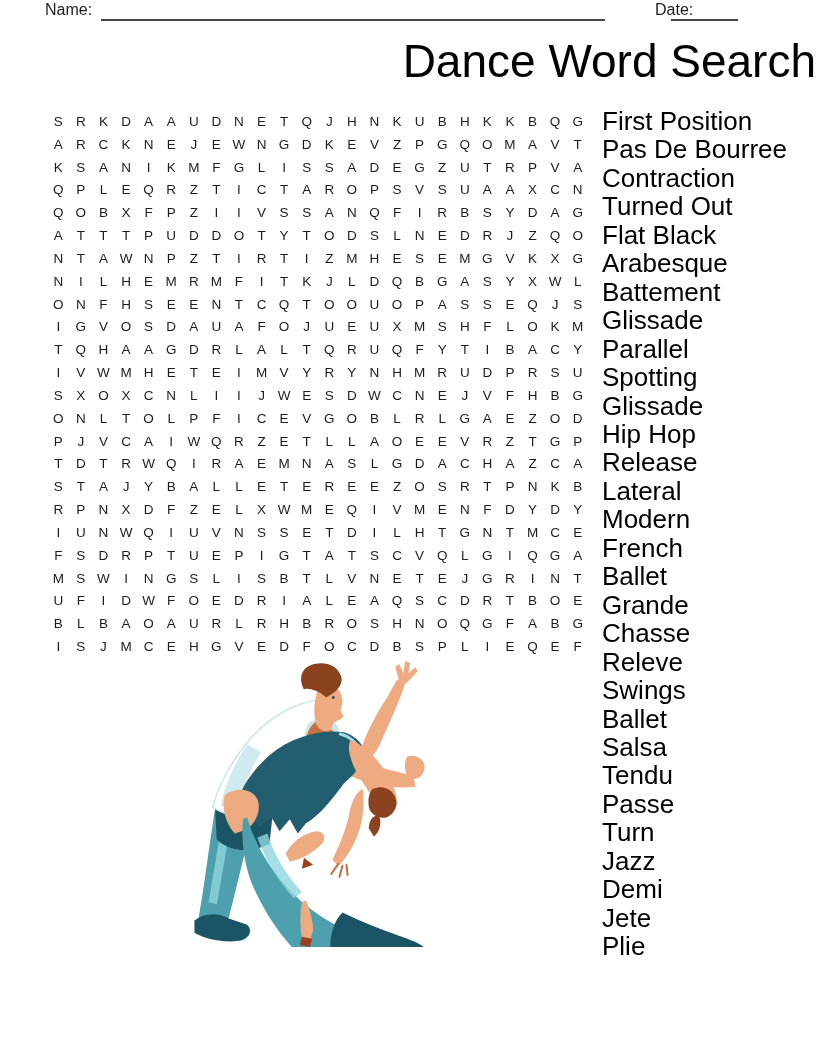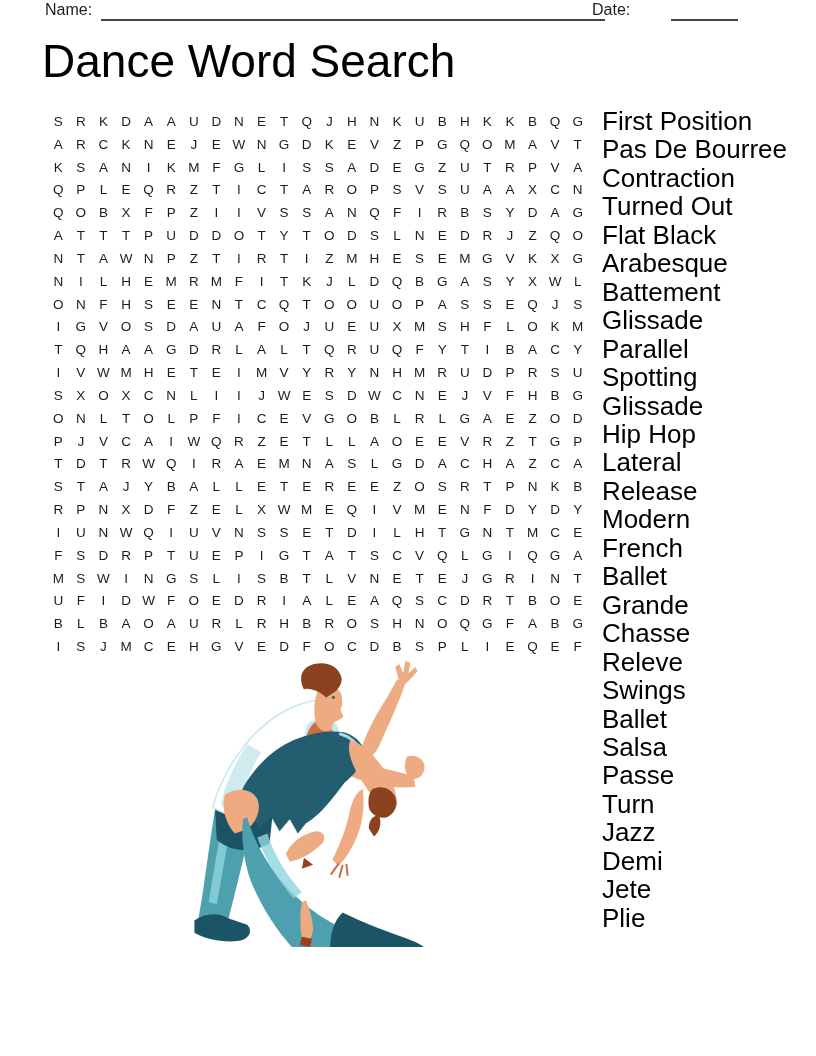--- a/index.html
+++ b/index.html
@@ -2,26 +2,26 @@
 <html style="--c-teal: #4fa0ae; --c-teal_hi: #8fd6de; --c-teal_dark: #1b5565; --c-dress: #235e70; --c-trim: #aadce4; --c-skin: #eeab82; --c-skin_shadow: #c96f42; --c-hair: #8a421f; --c-shirt: #ffffff; --c-shirt_shade: #c7e8ec; --c-heel: #9c3f1f;"><head>
 <meta charset="utf-8">
 <style>
   html,body{margin:0;padding:0;background:#fff;}
   .sheet{
     position:relative;width:816px;height:1056px;background:#ffffff;
     font-family:"Liberation Sans",sans-serif;overflow:hidden;color:#000;
   }
   .hdr-label{position:absolute;top:1px;font-size:16px;color:#1d1d1d;}
   #name-label{left:45px;}
-  #date-label{left:592px;}
+  #date-label{left:655px;}
   .blank-line{position:absolute;top:0;height:19px;border-bottom:2px solid #454545;}
   #name-line{left:101px;width:504px;}
   #date-line{left:671px;width:67px;}
   .title{
-    position:absolute;left:0;right:0;top:34px;text-align:left;
+    position:absolute;left:0;right:0;top:34px;text-align:right;
     font-size:46px;font-weight:500;letter-spacing:0px;color:#000;padding-left:42px;
   }
   .grid{
     position:absolute;left:47px;top:110px;width:542px;height:548px;
     display:grid;grid-template-columns:repeat(24,1fr);grid-auto-rows:1fr;
   }
   .grid span{
     display:flex;align-items:center;justify-content:center;
     font-size:13.5px;font-weight:500;color:#1c1c1c;
   }
@@ -628,31 +628,32 @@
       <li>Contraction</li>
       <li>Turned Out</li>
       <li>Flat Black</li>
       <li>Arabesque</li>
       <li>Battement</li>
       <li>Glissade</li>
       <li>Parallel</li>
       <li>Spotting</li>
       <li>Glissade</li>
       <li>Hip Hop</li>
+      <li>Release</li>
       <li>Lateral</li>
-      <li>Release</li>
       <li>Modern</li>
       <li>French</li>
       <li>Ballet</li>
       <li>Grande</li>
       <li>Chasse</li>
       <li>Releve</li>
       <li>Swings</li>
       <li>Ballet</li>
       <li>Salsa</li>
+      <li>Tendu</li>
       <li>Passe</li>
       <li>Turn</li>
       <li>Jazz</li>
       <li>Demi</li>
       <li>Jete</li>
       <li>Plie</li>
     </ul>
 
   <svg class="illus" viewBox="0 0 234 288" aria-hidden="true">
 

